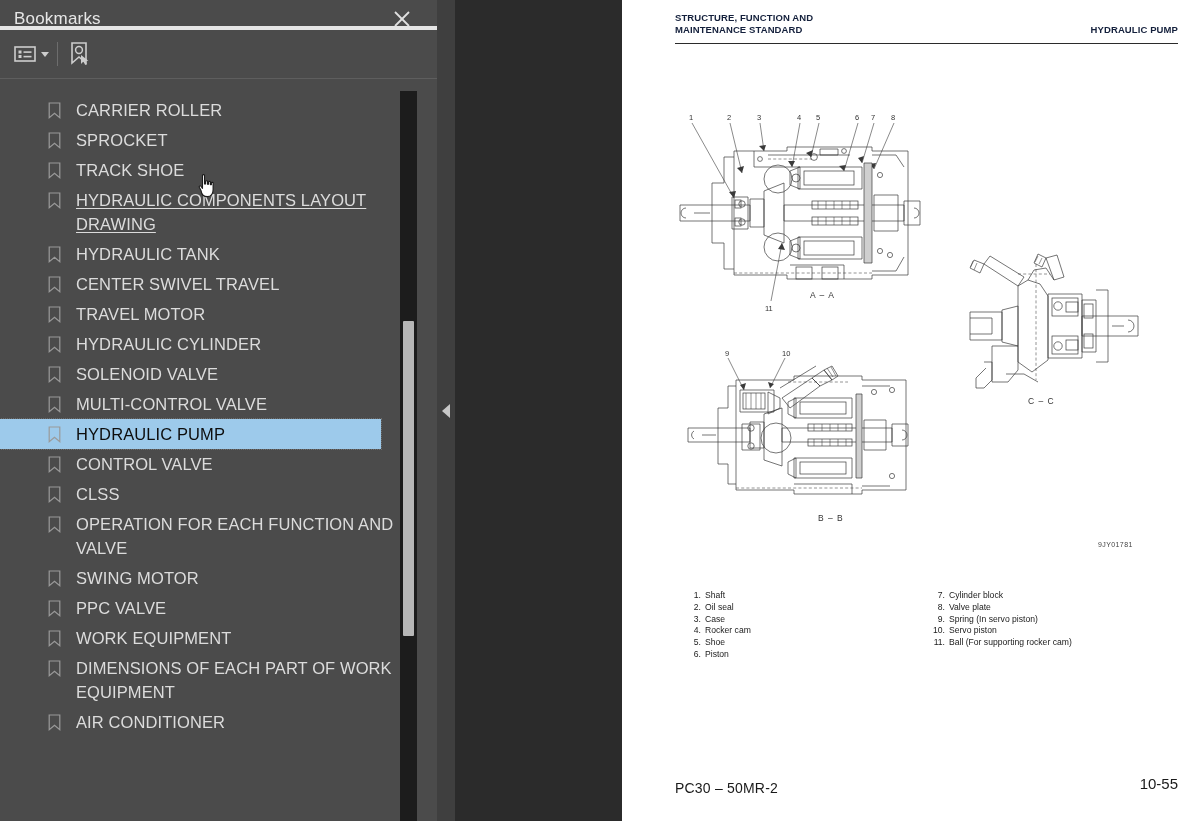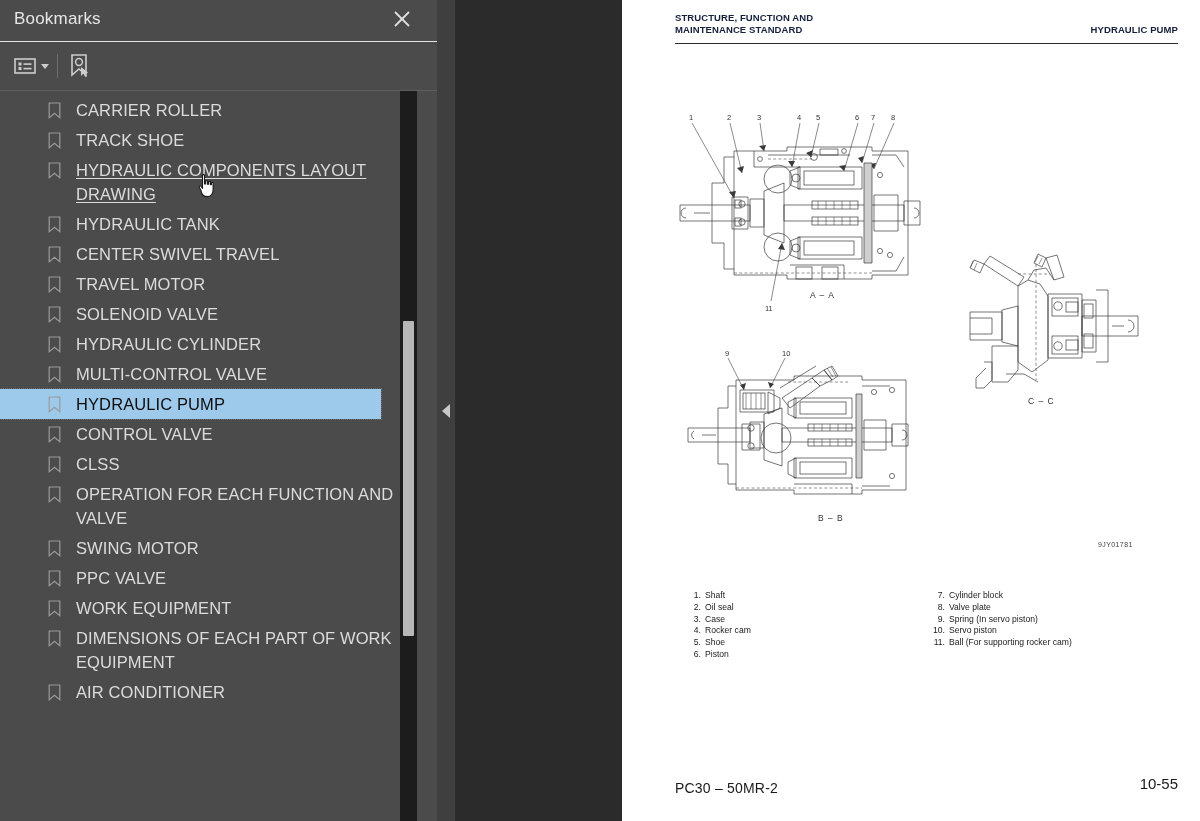--- a/index.html
+++ b/index.html
@@ -13,22 +13,22 @@
   #app { position: relative; width: 1200px; height: 821px; }
 
   
   #sidebar {
     position: absolute; left: 0; top: 0;
     width: 437px; height: 821px;
     background: #4b4b4b;
     color: #d9d9d9;
   }
   #sidebar-header {
-    position: relative; height: 42px;
-    border-bottom: 1px solid #e5e5e5;
+    position: relative; height: 30px;
+    border-bottom: 4px solid #e5e5e5;
   }
   #sidebar-title {
     position: absolute; left: 14px; top: 9px;
     font-size: 17px; font-weight: 400; color: #e6e6e6;
     letter-spacing: .2px;
   }
   #close-btn {
     position: absolute; right: 22px; top: 6px;
     width: 26px; height: 26px; cursor: pointer;
   }
@@ -235,20 +235,26 @@
           <div class="bm-item">
             <span class="bm-icon"><svg width="13" height="17" viewBox="0 0 13 17">
                 <path d="M1.2 1 H11.8 V15.6 L6.5 11.2 L1.2 15.6 Z" fill="none" stroke="#9a9a9a" stroke-width="1.2"></path>
               </svg></span>
             <span class="bm-label">CARRIER ROLLER</span>
           </div>
           <div class="bm-item">
             <span class="bm-icon"><svg width="13" height="17" viewBox="0 0 13 17">
                 <path d="M1.2 1 H11.8 V15.6 L6.5 11.2 L1.2 15.6 Z" fill="none" stroke="#9a9a9a" stroke-width="1.2"></path>
               </svg></span>
+            <span class="bm-label">SPROCKET</span>
+          </div>
+          <div class="bm-item">
+            <span class="bm-icon"><svg width="13" height="17" viewBox="0 0 13 17">
+                <path d="M1.2 1 H11.8 V15.6 L6.5 11.2 L1.2 15.6 Z" fill="none" stroke="#9a9a9a" stroke-width="1.2"></path>
+              </svg></span>
             <span class="bm-label">TRACK SHOE</span>
           </div>
           <div class="bm-item underlined">
             <span class="bm-icon"><svg width="13" height="17" viewBox="0 0 13 17">
                 <path d="M1.2 1 H11.8 V15.6 L6.5 11.2 L1.2 15.6 Z" fill="none" stroke="#9a9a9a" stroke-width="1.2"></path>
               </svg></span>
             <span class="bm-label">HYDRAULIC COMPONENTS LAYOUT DRAWING</span>
           </div>
           <div class="bm-item">
             <span class="bm-icon"><svg width="13" height="17" viewBox="0 0 13 17">
@@ -265,27 +271,27 @@
           <div class="bm-item">
             <span class="bm-icon"><svg width="13" height="17" viewBox="0 0 13 17">
                 <path d="M1.2 1 H11.8 V15.6 L6.5 11.2 L1.2 15.6 Z" fill="none" stroke="#9a9a9a" stroke-width="1.2"></path>
               </svg></span>
             <span class="bm-label">TRAVEL MOTOR</span>
           </div>
           <div class="bm-item">
             <span class="bm-icon"><svg width="13" height="17" viewBox="0 0 13 17">
                 <path d="M1.2 1 H11.8 V15.6 L6.5 11.2 L1.2 15.6 Z" fill="none" stroke="#9a9a9a" stroke-width="1.2"></path>
               </svg></span>
+            <span class="bm-label">HYDRAULIC CYLINDER</span>
+          </div>
+          <div class="bm-item">
+            <span class="bm-icon"><svg width="13" height="17" viewBox="0 0 13 17">
+                <path d="M1.2 1 H11.8 V15.6 L6.5 11.2 L1.2 15.6 Z" fill="none" stroke="#9a9a9a" stroke-width="1.2"></path>
+              </svg></span>
             <span class="bm-label">SOLENOID VALVE</span>
-          </div>
-          <div class="bm-item">
-            <span class="bm-icon"><svg width="13" height="17" viewBox="0 0 13 17">
-                <path d="M1.2 1 H11.8 V15.6 L6.5 11.2 L1.2 15.6 Z" fill="none" stroke="#9a9a9a" stroke-width="1.2"></path>
-              </svg></span>
-            <span class="bm-label">HYDRAULIC CYLINDER</span>
           </div>
           <div class="bm-item">
             <span class="bm-icon"><svg width="13" height="17" viewBox="0 0 13 17">
                 <path d="M1.2 1 H11.8 V15.6 L6.5 11.2 L1.2 15.6 Z" fill="none" stroke="#9a9a9a" stroke-width="1.2"></path>
               </svg></span>
             <span class="bm-label">MULTI-CONTROL VALVE</span>
           </div>
           <div class="bm-item selected">
             <span class="bm-icon"><svg width="13" height="17" viewBox="0 0 13 17">
                 <path d="M1.2 1 H11.8 V15.6 L6.5 11.2 L1.2 15.6 Z" fill="none" stroke="#9a9a9a" stroke-width="1.2"></path>

